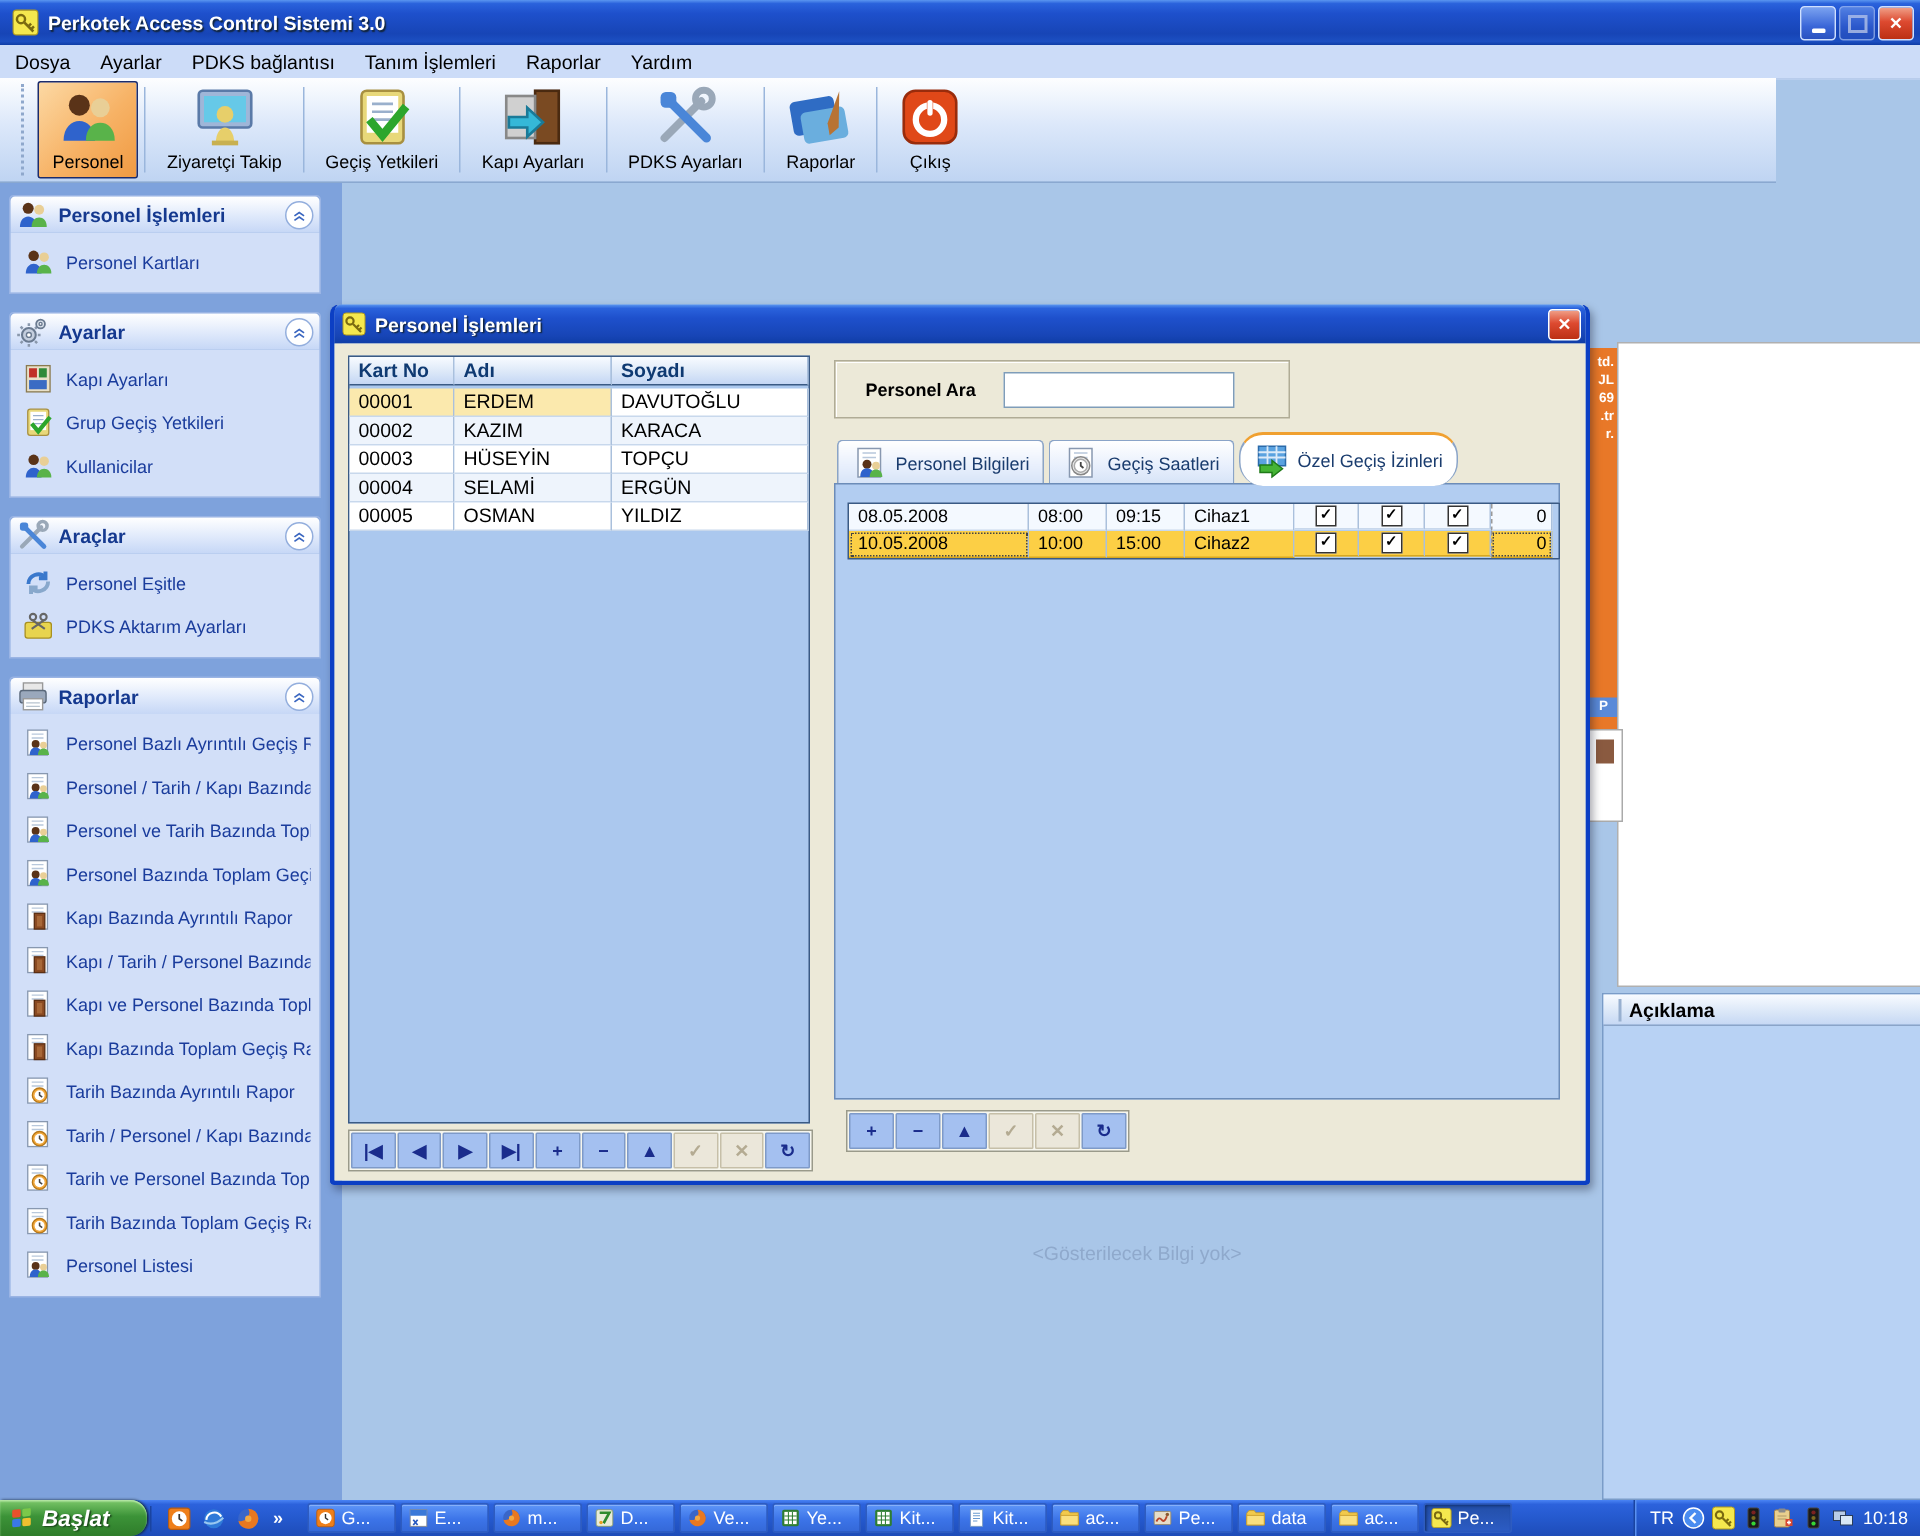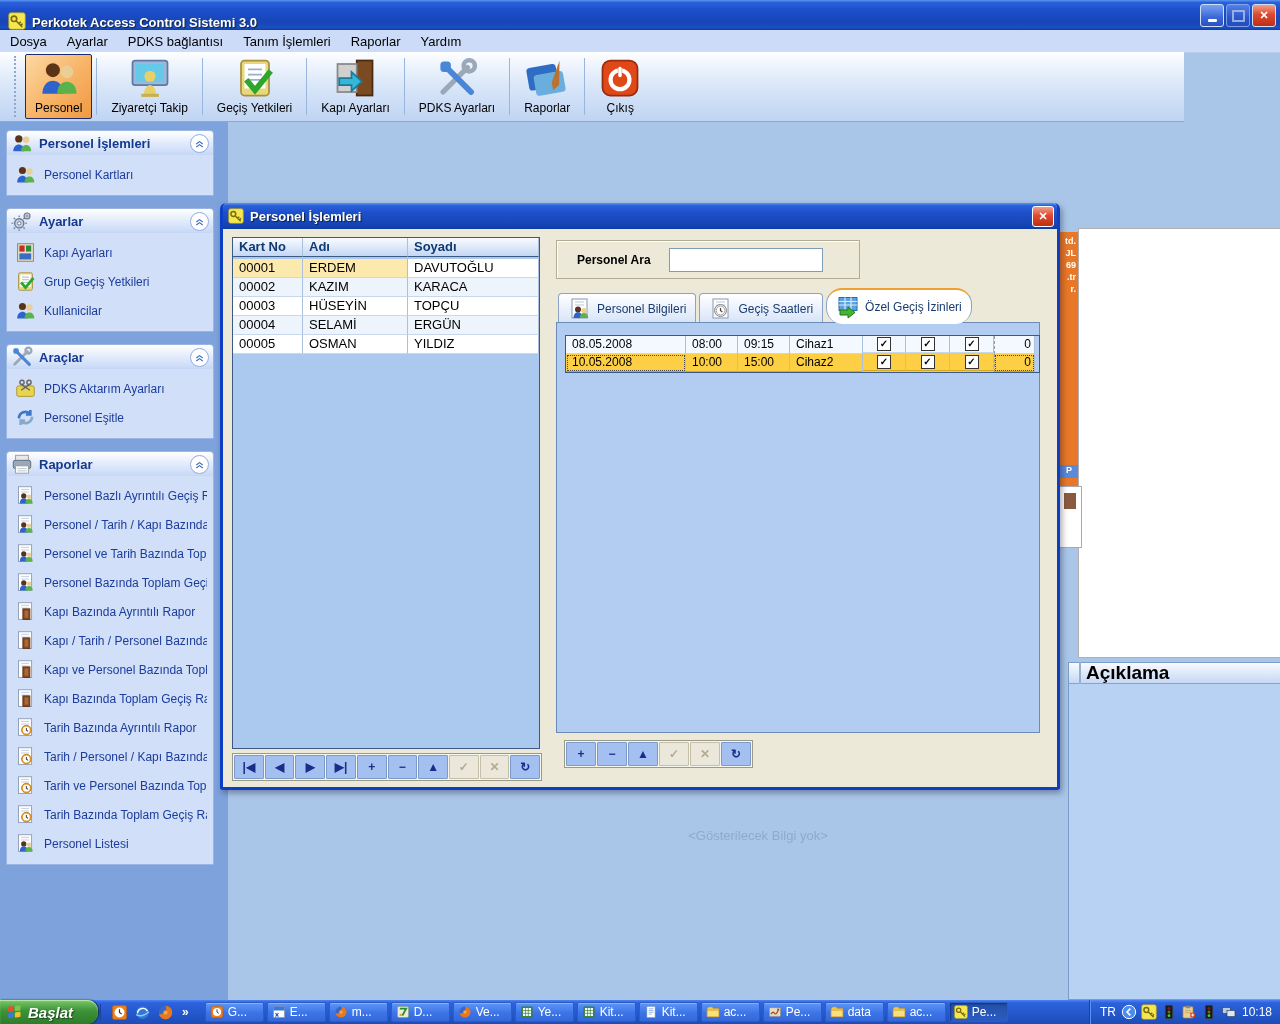--- a/index.html
+++ b/index.html
@@ -1,21 +1,21 @@
 <!DOCTYPE html>
 <html><head>
 <meta charset="utf-8">
 <style>
   html,body{margin:0;padding:0;background:#555;}
   #screen{position:relative;width:1280px;height:1024px;overflow:hidden;
     font-family:"Liberation Sans",sans-serif;background:#a9c6e8;}
   
   .titlebar{position:absolute;left:0;top:0;width:1280px;height:30px;
     background:linear-gradient(180deg,#5a96f0 0%,#2a62dc 8%,#1e50cc 30%,#1745b6 75%,#1c4fc2 92%,#0f3da6 100%);
-    display:flex;align-items:flex-end;color:#fff;}
+    display:flex;align-items:center;color:#fff;}
   .titlebar .ticon{width:18px;height:18px;margin:0 6px 0 8px;}
   .titlebar .ttext{font-size:13px;font-weight:bold;text-shadow:1px 1px 1px #123;}
   .winbtns{position:absolute;right:4px;top:4px;display:flex;gap:2px;}
   .wbtn{width:22px;height:21px;border-radius:3px;border:1px solid #cfe0ff;display:flex;align-items:center;justify-content:center;
     background:linear-gradient(180deg,#7aa2f0,#3a66d8 60%,#2a52c0);color:#fff;font-size:11px;font-weight:bold;}
   .wbtn.dim{opacity:.55;}
   .wbtn.close{background:linear-gradient(180deg,#f0a088,#dd4a30 45%,#bc3014);}
   .minbar{width:9px;height:3px;background:#fff;border-radius:1px;margin-top:9px;}
   .maxsq{width:9px;height:8px;border:2px solid #fff;}
   
@@ -54,21 +54,21 @@
   .bg-orange-strip{position:absolute;left:832px;top:110px;width:18px;height:268px;background:#e87828;
     display:flex;flex-direction:column;align-items:flex-end;padding:4px 2px;box-sizing:border-box;gap:2px;}
   .bg-frag{font-size:9px;font-weight:bold;color:#fff;}
   .bg-chip{position:absolute;left:832px;top:343px;width:18px;height:13px;background:#5a8ad8;color:#fff;
     font-size:9px;font-weight:bold;text-align:center;}
   .bg-photo{position:absolute;left:830px;top:364px;width:22px;height:60px;background:#fff;border:1px solid #aaa;}
   .bg-photo div{width:12px;height:16px;background:#8a5a40;margin:6px auto 0;}
   .aciklama{position:absolute;left:840px;top:540px;width:212px;height:336px;border:1px solid #7a9cc8;background:#b8d2f4;}
   .acik-head{height:20px;background:linear-gradient(180deg,#f8fbff,#dce8f8 55%,#c6d8f4);
     border-bottom:1px solid #8aa4c8;display:flex;align-items:center;}
-  .acik-head span{font-size:19px;font-weight:bold;color:#000;margin-left:10px;border-left:2px solid #98b0d0;padding-left:5px;}
+  .acik-head span{font-size:13px;font-weight:bold;color:#000;margin-left:10px;border-left:2px solid #98b0d0;padding-left:5px;}
   .empty-text{position:absolute;left:300px;top:706px;width:460px;text-align:center;color:#8fa9cc;font-size:13px;}
   
   .dialog{position:absolute;left:220px;top:203px;width:840px;height:587px;box-sizing:border-box;
     border:3px solid #0c3fc4;border-top:none;border-radius:6px 6px 3px 3px;
     box-shadow:2px 3px 6px rgba(0,0,20,.35);}
   .dlg-title{height:26px;border-radius:5px 5px 0 0;display:flex;align-items:center;color:#fff;
     background:linear-gradient(180deg,#5a96f0 0%,#2a62dc 10%,#1e50cc 35%,#1745b6 80%,#0f3da6 100%);}
   .dlg-title .ticon{width:16px;height:16px;margin:0 6px 0 5px;}
   .dlg-title .dtext{flex:1;font-size:13px;font-weight:bold;text-shadow:1px 1px 1px #123;}
   .dlg-close{width:20px;height:19px;margin-right:3px;border-radius:3px;border:1px solid #fff;
@@ -374,38 +374,38 @@
               <svg viewBox="0 0 24 24" width="100%" height="100%">
                 <path d="M5 13 l7-5 7 5 M5 19.5 l7-5 7 5" fill="none" stroke="#3a66c0" stroke-width="2.4"></path>
               </svg>
             </span>
           </div>
         </div>
         <div class="sec-body">
           <div class="side-item">
             <span class="siicon">
               <svg viewBox="0 0 24 24" width="100%" height="100%">
+                <path d="M4.5 13 a7.5 7.5 0 0 1 13-5" fill="none" stroke="#3a78cc" stroke-width="3"></path>
+                <path d="M17.5 3.5 v5 h-5" fill="none" stroke="#3a78cc" stroke-width="3"></path>
+                <path d="M19.5 11 a7.5 7.5 0 0 1 -13 5" fill="none" stroke="#88a8cc" stroke-width="3"></path>
+                <path d="M6.5 20.5 v-5 h5" fill="none" stroke="#88a8cc" stroke-width="3"></path>
+              </svg>
+            </span>
+            <span class="silabel">Personel Eşitle</span>
+          </div>
+          <div class="side-item">
+            <span class="siicon">
+              <svg viewBox="0 0 24 24" width="100%" height="100%">
                 <rect x="2" y="9" width="20" height="12" rx="2" fill="#e8d44e" stroke="#a89020"></rect>
                 <circle cx="8" cy="5" r="2.4" fill="none" stroke="#666" stroke-width="1.6"></circle>
                 <circle cx="16" cy="5" r="2.4" fill="none" stroke="#666" stroke-width="1.6"></circle>
                 <path d="M7 7 l10 7 M17 7 l-10 7" stroke="#666" stroke-width="1.6"></path>
               </svg>
             </span>
             <span class="silabel">PDKS Aktarım Ayarları</span>
-          </div>
-          <div class="side-item">
-            <span class="siicon">
-              <svg viewBox="0 0 24 24" width="100%" height="100%">
-                <path d="M4.5 13 a7.5 7.5 0 0 1 13-5" fill="none" stroke="#3a78cc" stroke-width="3"></path>
-                <path d="M17.5 3.5 v5 h-5" fill="none" stroke="#3a78cc" stroke-width="3"></path>
-                <path d="M19.5 11 a7.5 7.5 0 0 1 -13 5" fill="none" stroke="#88a8cc" stroke-width="3"></path>
-                <path d="M6.5 20.5 v-5 h5" fill="none" stroke="#88a8cc" stroke-width="3"></path>
-              </svg>
-            </span>
-            <span class="silabel">Personel Eşitle</span>
           </div>
         </div>
       </div>
       <div class="section">
         <div class="sec-head">
           <span class="shicon">
             <svg viewBox="0 0 24 24" width="100%" height="100%">
               <rect x="5" y="2.5" width="14" height="7" fill="#e8e8e8" stroke="#999"></rect>
               <rect x="2.5" y="8" width="19" height="9" rx="2" fill="#9aa8bc" stroke="#5a687a"></rect>
               <rect x="5" y="14" width="14" height="8" fill="#fff" stroke="#999"></rect>

